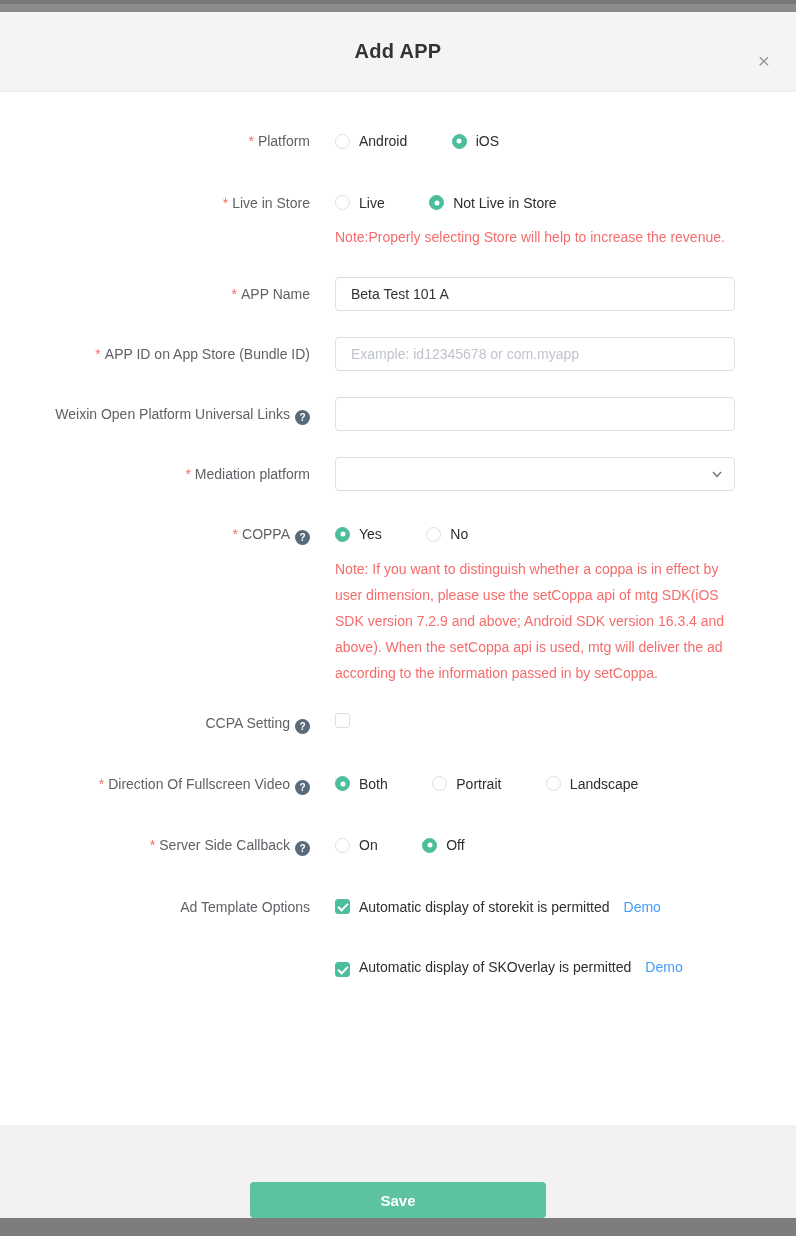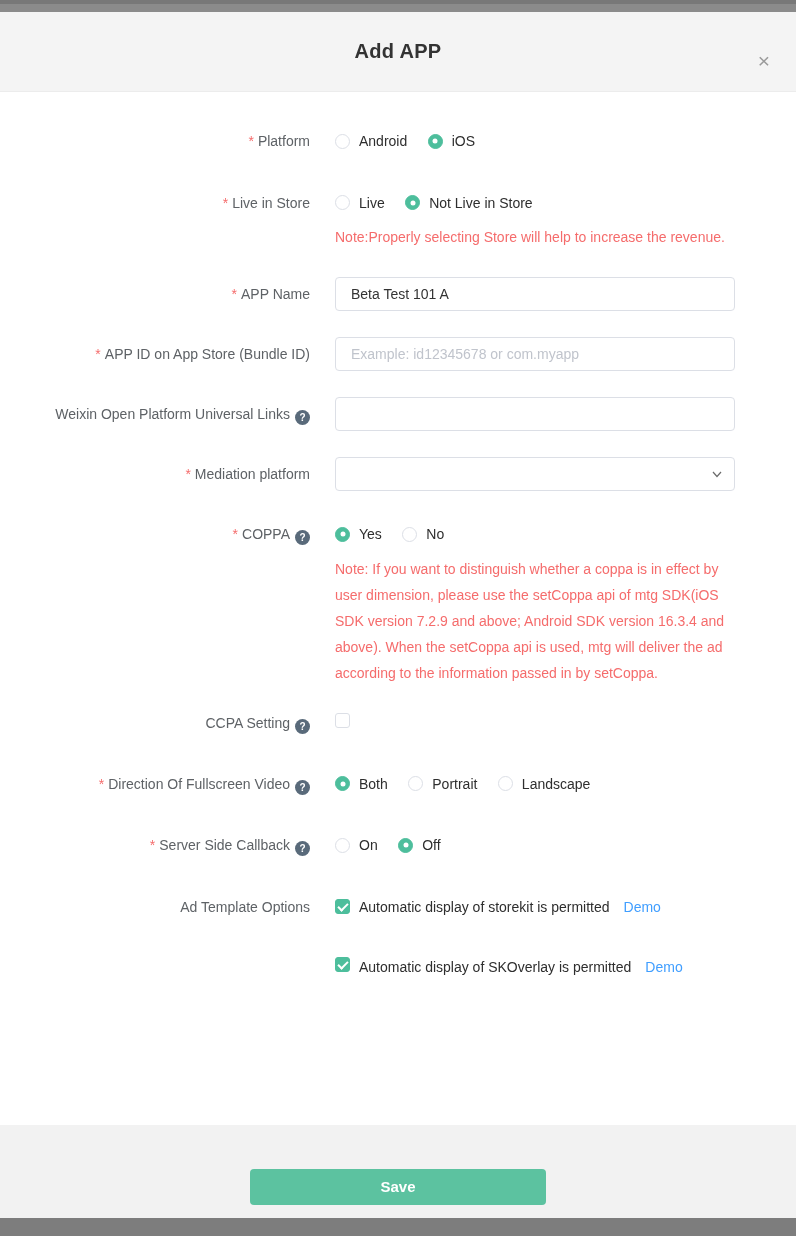--- a/index.html
+++ b/index.html
@@ -39,21 +39,21 @@
   .row.has-input .lbl { padding-top: 7px; }
   .req { color: #f56c6c; margin-right: 4px; font-size: 14px; }
   .help {
     display: inline-block; width: 15px; height: 15px; border-radius: 50%;
     background: #596a7a; color: #fff; font-size: 10px; font-weight: bold;
     line-height: 15px; text-align: center; margin-left: 5px;
     vertical-align: -2px; cursor: pointer;
   }
   .ctl { margin-left: 25px; width: 400px; flex: 0 0 auto; }
   
-  .opt { display: inline-flex; align-items: center; margin-right: 16px; cursor: pointer; }
+  .opt { display: inline-flex; align-items: center; margin-right: 40px; cursor: pointer; }
   .opt:last-child { margin-right: 0; }
   .rb {
     width: 15px; height: 15px; border-radius: 50%;
     border: 1px solid #dcdfe6; background: #fff; position: relative; flex: 0 0 auto;
   }
   .rb.on { border-color: #4dbe9c; background: #4dbe9c; }
   .rb.on::after {
     content: ""; position: absolute; left: 50%; top: 50%; width: 5px; height: 5px;
     border-radius: 50%; background: #fff; transform: translate(-50%, -50%);
   }
@@ -81,21 +81,21 @@
   }
   .sel .chev { position: absolute; right: 11px; top: 10px; }
   
   .note { color: #f56c6c; font-size: 14px; line-height: 26px; margin-top: 10px; max-width: 400px; }
   .demo-link { color: #409eff; font-size: 14px; margin-left: 14px; cursor: pointer; text-decoration: none; text-align: center; }
   .cb-line { display: flex; align-items: center; cursor: pointer; }
   .cb-line + .cb-line { margin-top: 40px; }
   
   .modal-footer {
     height: 93px; flex: 0 0 auto; background: #f2f2f2;
-    display: flex; align-items: center; justify-content: center; padding-top: 30px;
+    display: flex; align-items: flex-end; justify-content: center; padding-top: 30px;
   }
   .save-btn {
     width: 296px; height: 36px; background: #5cc2a0; border: none; border-radius: 4px;
     color: #fff; font-size: 15px; font-weight: bold; cursor: pointer;
     font-family: "Liberation Sans", sans-serif;
   }
 </style>
 </head>
 <body>
 
@@ -231,21 +231,21 @@
       <div class="lbl"><span>Ad Template Options</span></div>
       <div class="ctl" style="width:460px;">
         <div class="cb-line">
           <label style="display:inline-flex;align-items:center;cursor:pointer;justify-content:flex-end;">
             <span class="cb on"></span>
             <span class="opt-label">Automatic display of storekit is permitted</span>
           </label>
           <a class="demo-link">Demo</a>
         </div>
         <div class="cb-line">
-          <label style="display:inline-flex;align-items:flex-start;cursor:pointer;">
+          <label style="display:inline-flex;align-items:flex-end;cursor:pointer;">
             <span class="cb on"></span>
             <span class="opt-label">Automatic display of SKOverlay is permitted</span>
           </label>
           <a class="demo-link">Demo</a>
         </div>
       </div>
     </div>
 
   </div>
 

